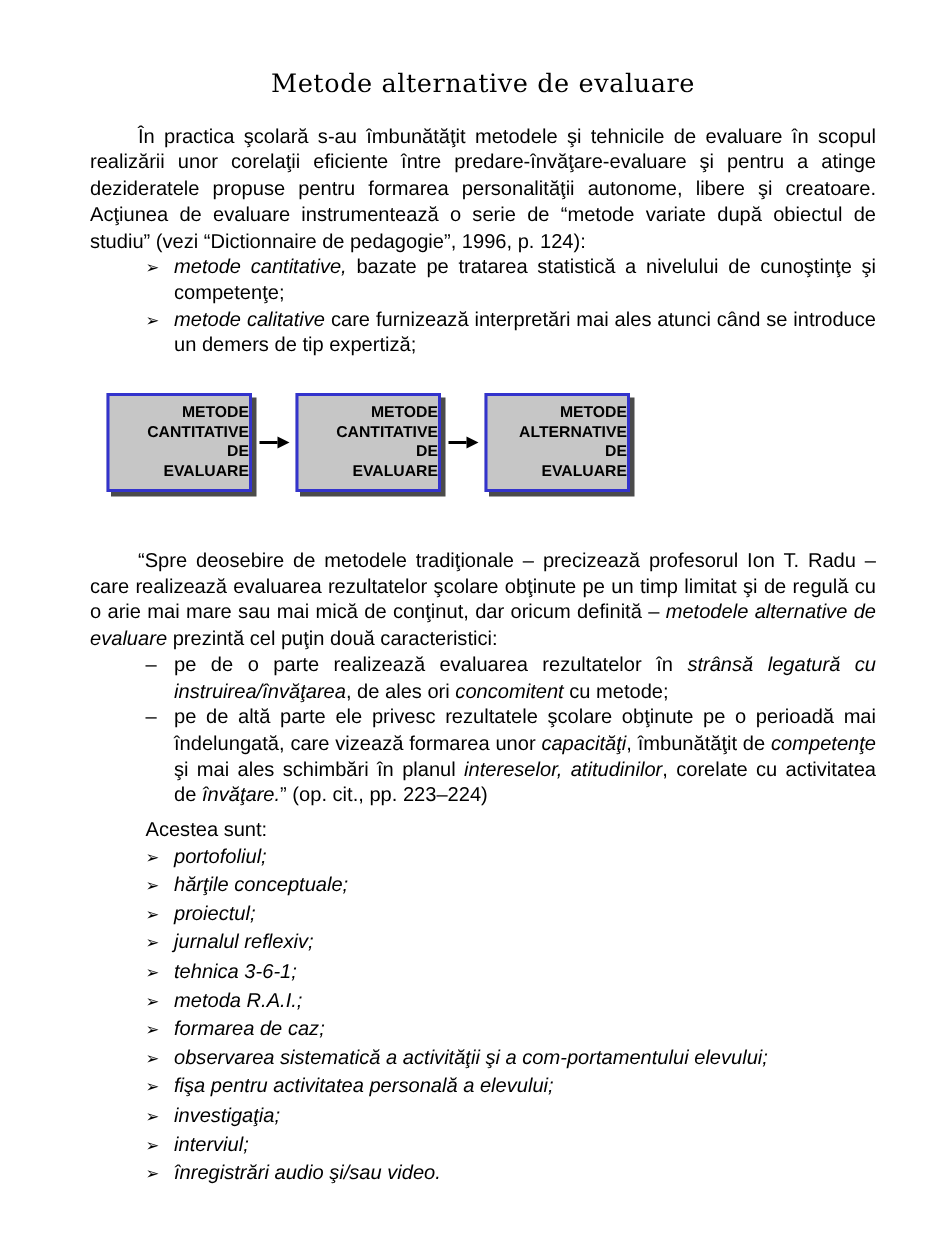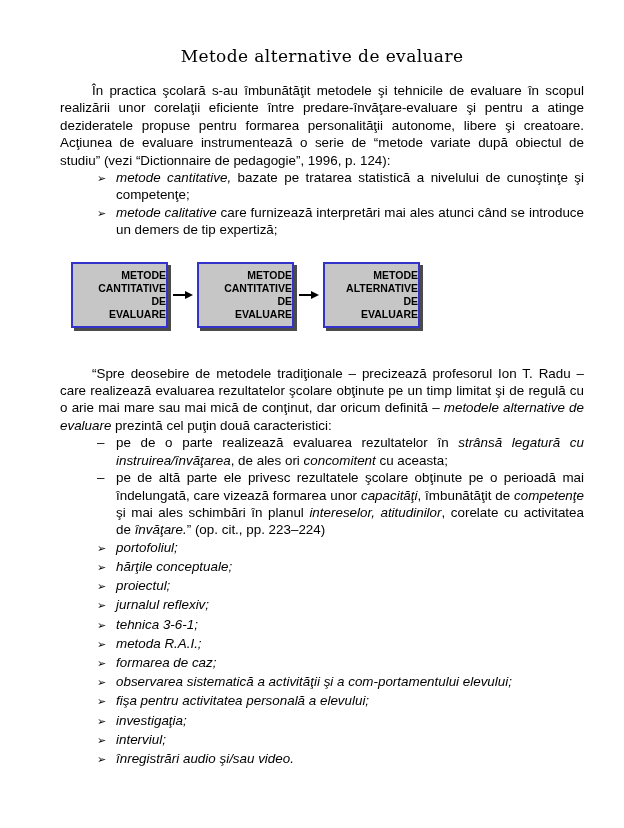--- a/index.html
+++ b/index.html
@@ -138,28 +138,29 @@
         <div>DE</div>
         <div>EVALUARE</div>
       </div>
     </div>
 
     <p class="para quote indent"><span>“Spre deosebire de metodele tradiţionale – precizează profesorul Ion T. Radu – care realizează evaluarea rezultatelor şcolare obţinute pe un timp limitat şi de regulă cu o arie mai mare sau mai mică de conţinut, dar oricum definită – </span><i>metodele alternative de evaluare</i><span> prezintă cel puţin două caracteristici:</span></p>
 
     <div class="dlist">
       <div class="dlist-item">
         <span class="marker">–</span>
-        <div class="txt"><span>pe de o parte realizează evaluarea rezultatelor în </span><i>strânsă legatură cu instruirea/învăţarea</i><span>, de ales ori </span><i>concomitent</i><span> cu aceasta;</span></div>
+        <div class="txt"><span>pe de o parte realizează evaluarea rezultatelor în </span><i>strânsă legatură cu instruirea/învăţarea</i><span>, de ales ori </span><i>concomitent</i><span> cu metode;</span></div>
       </div>
       <div class="dlist-item">
         <span class="marker">–</span>
         <div class="txt"><span>pe de altă parte ele privesc rezultatele şcolare obţinute pe o perioadă mai îndelungată, care vizează formarea unor </span><i>capacităţi</i><span>, îmbunătăţit de </span><i>competenţe</i><span> şi mai ales schimbări în planul </span><i>intereselor, atitudinilor</i><span>, corelate cu activitatea de </span><i>învăţare.</i><span>” (op. cit., pp. 223–224)</span></div>
       </div>
     </div>
 
+    <p class="acestea">Acestea sunt:</p>
 
     <div class="mlist">
       <div class="mlist-item">
         <span class="marker">➢</span>
         <div class="txt">portofoliul;</div>
       </div>
       <div class="mlist-item">
         <span class="marker">➢</span>
         <div class="txt">hărţile conceptuale;</div>
       </div>

